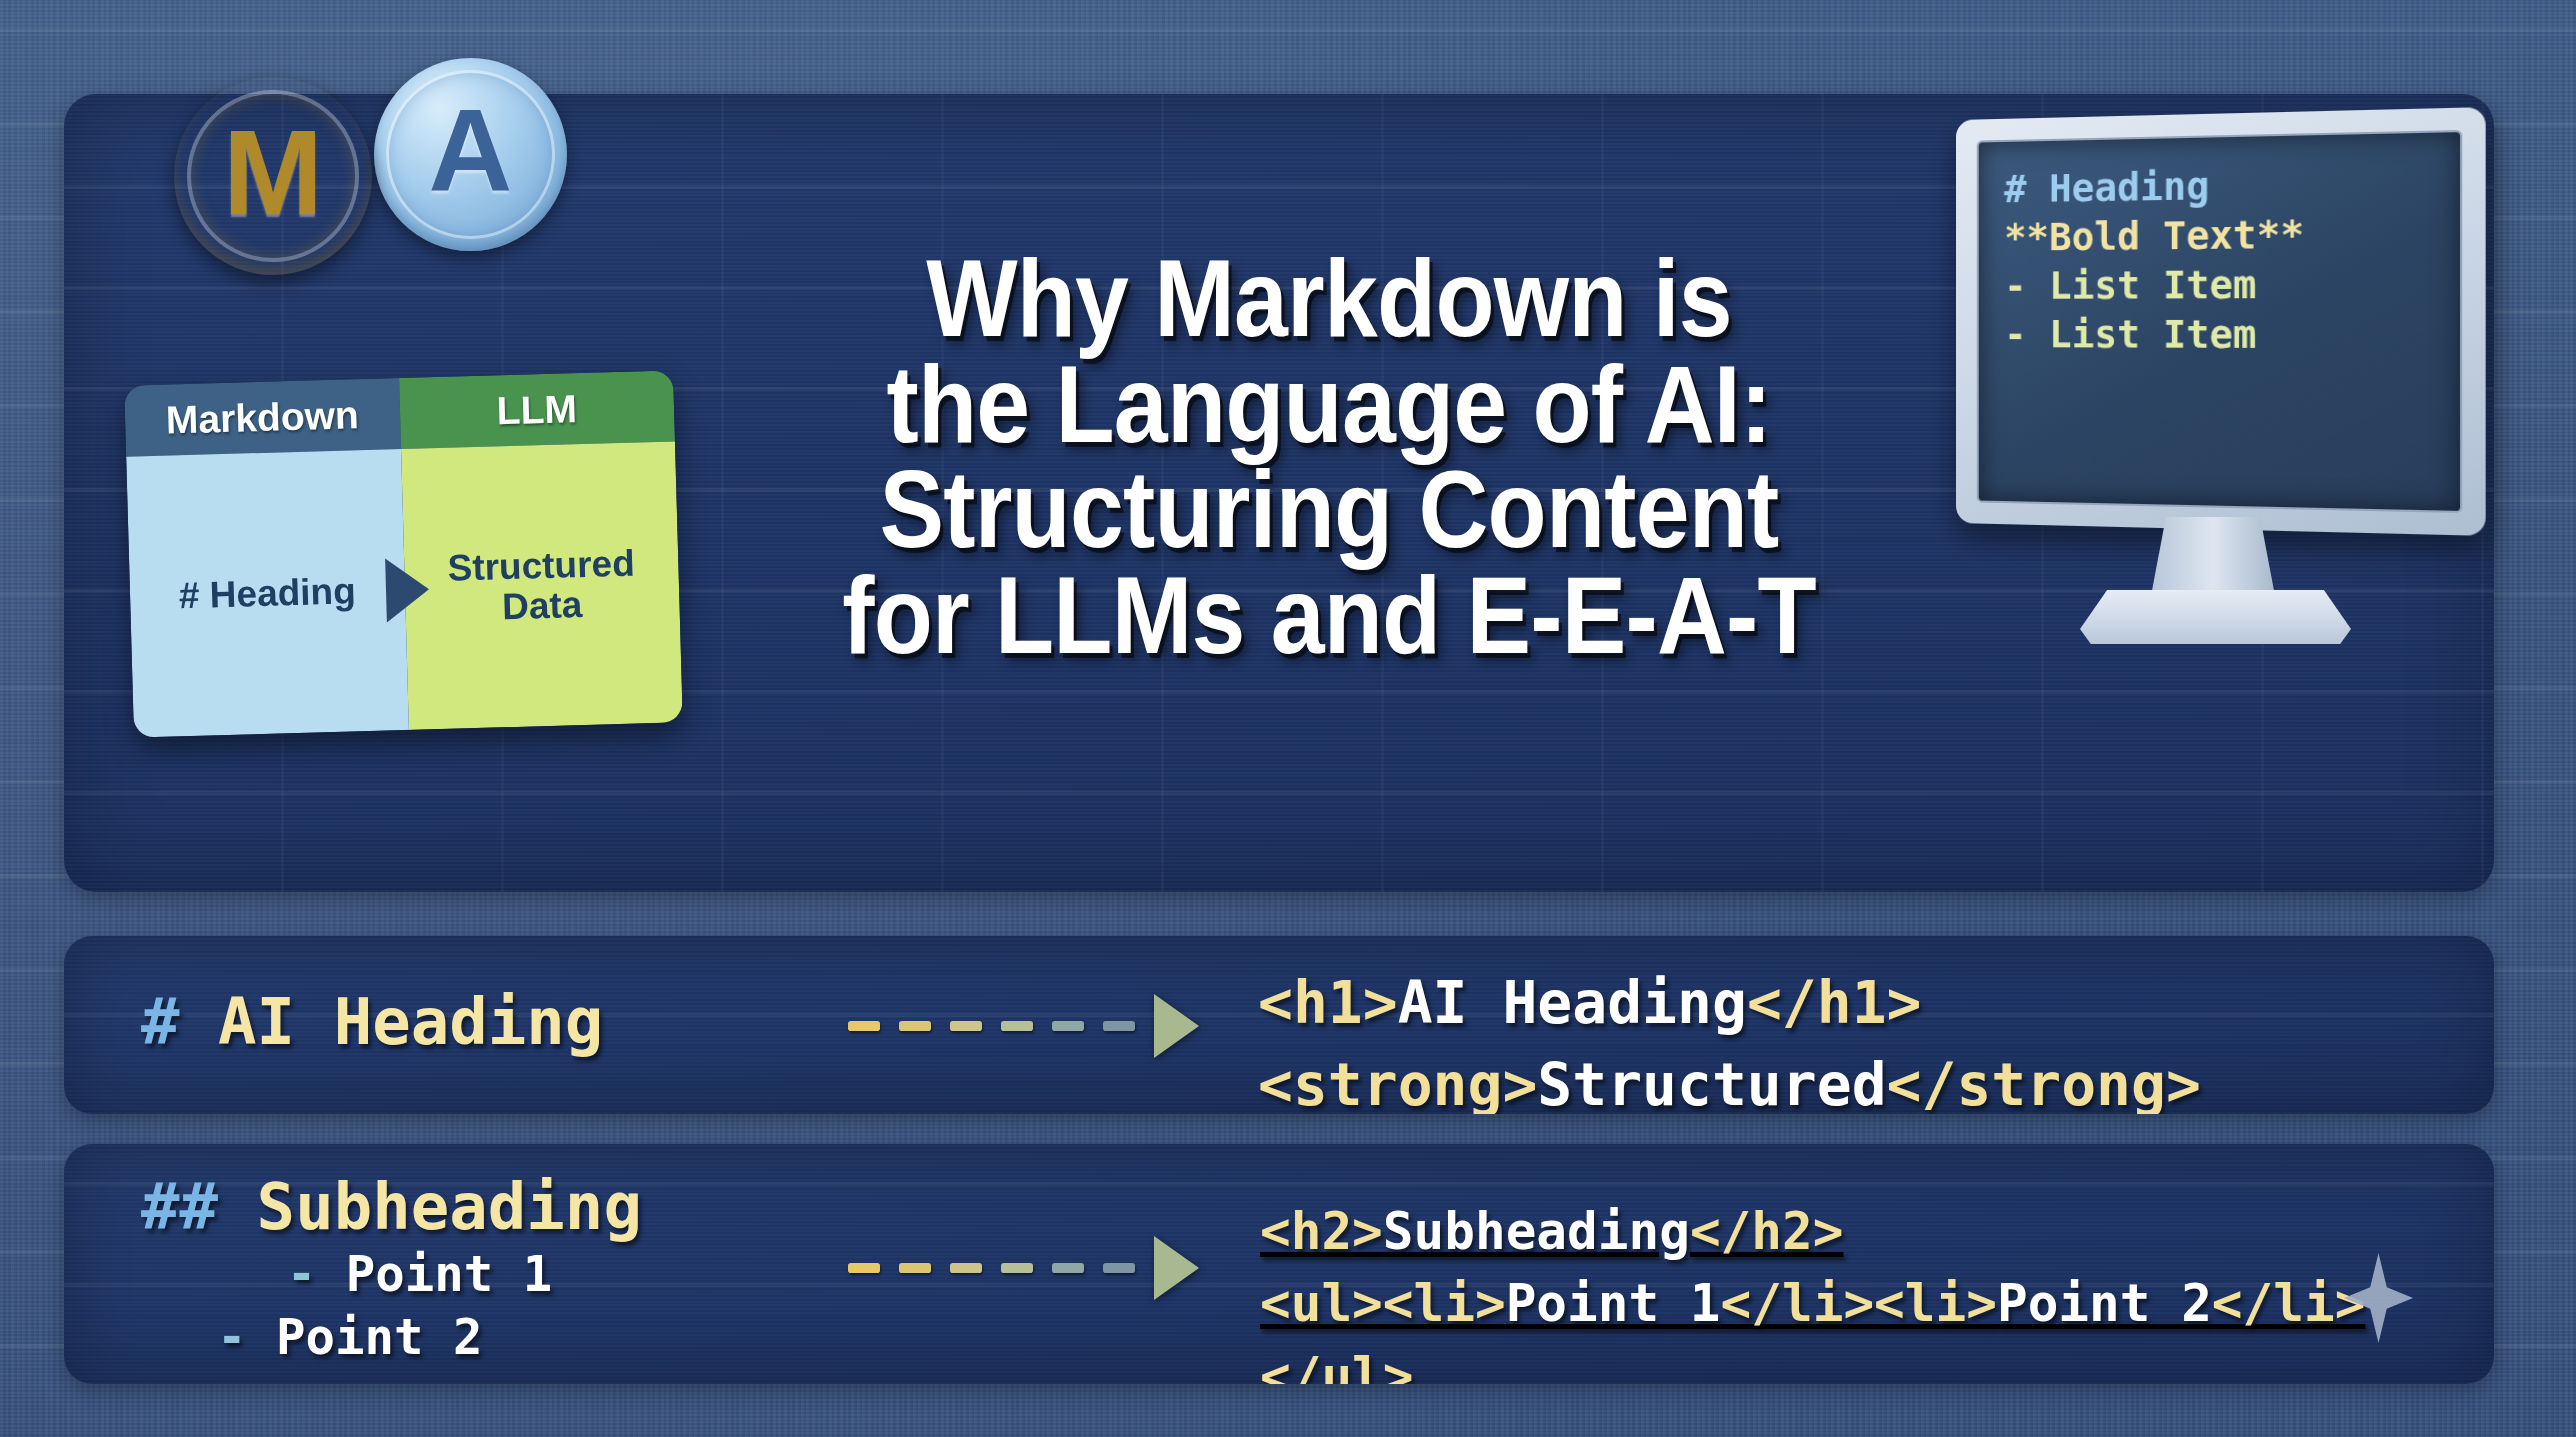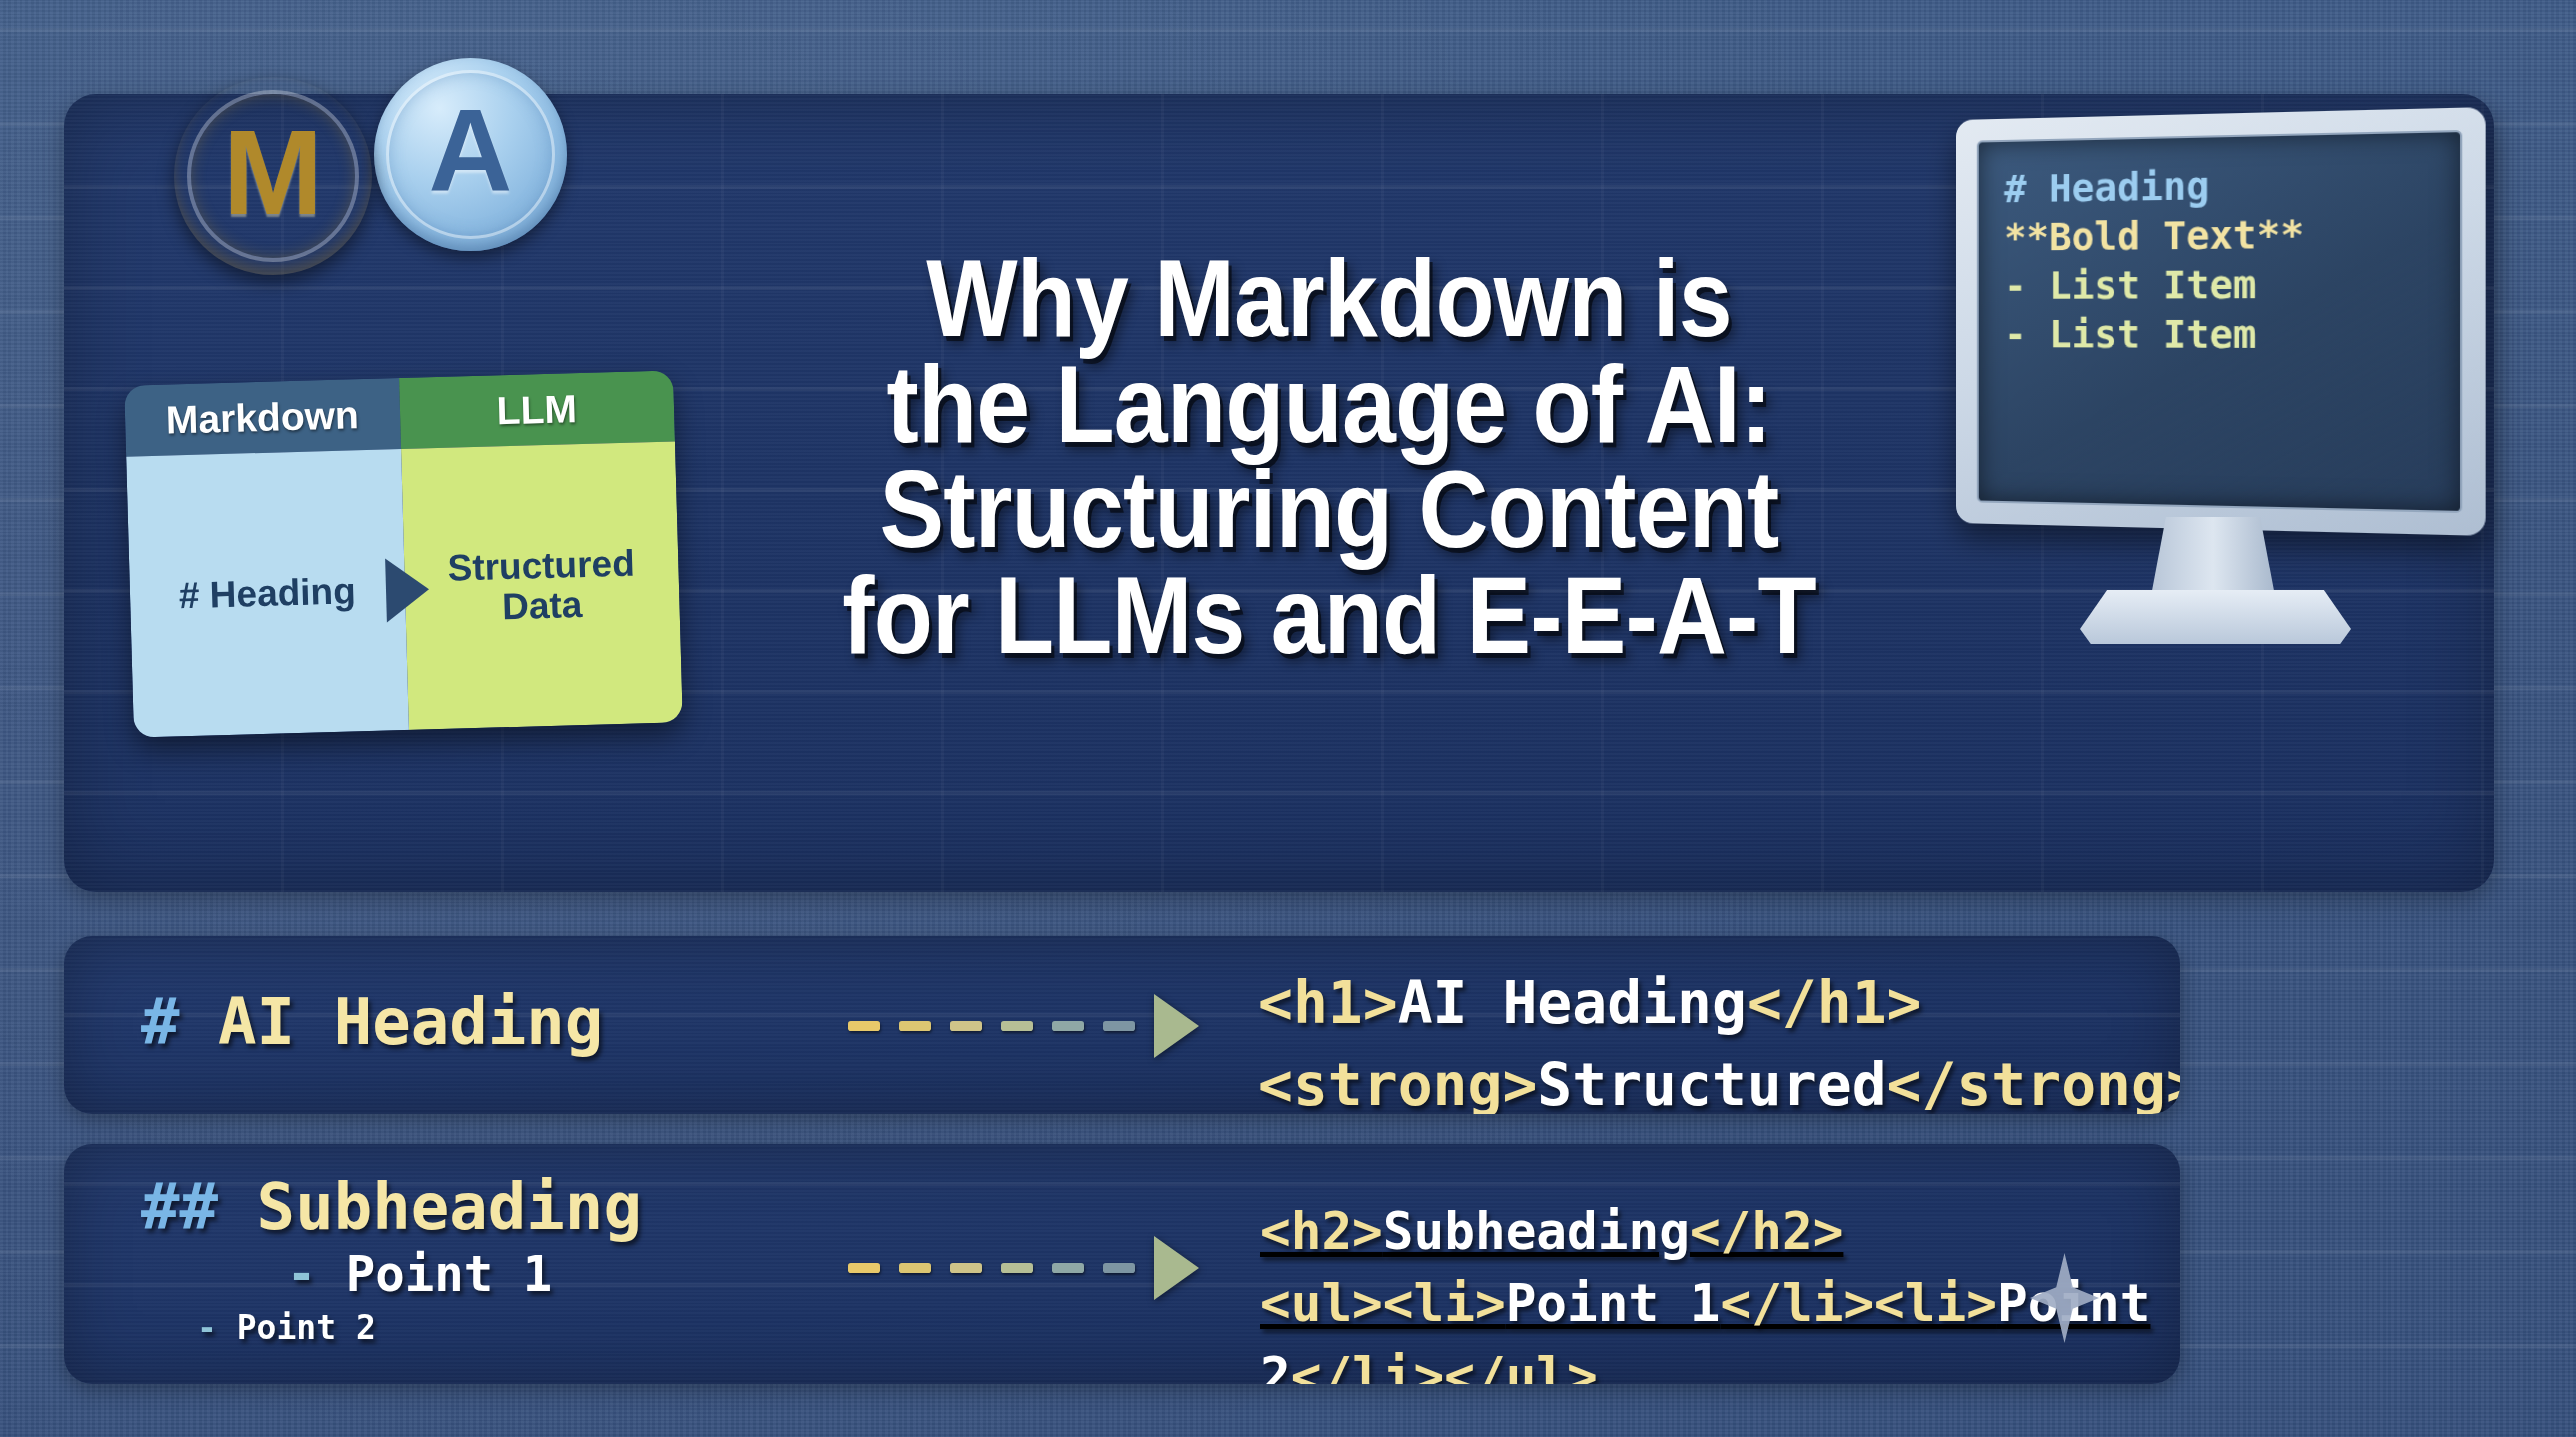--- a/index.html
+++ b/index.html
@@ -156,21 +156,21 @@
   #mon-base{
     position:absolute;left:124px;top:470px;width:271px;height:54px;
     background:linear-gradient(180deg,#e6edf5,#b9c8da);
     border-radius:7.5px;
     clip-path:polygon(10% 0,90% 0,100% 72%,96% 100%,4% 100%,0 72%);
     box-shadow:0 7.5px 17px rgba(0,0,0,.38);
   }
 
   
   .panel{
-    position:absolute;left:64px;width:2116px;
+    position:absolute;left:64px;width:2430px;
     border-radius:28px;
     background:linear-gradient(175deg,#22396c 0%,#1d3364 55%,#1a2f5e 100%);
     box-shadow:inset 0 0 66px rgba(0,0,0,.30), 0 6.6px 20.6px rgba(0,0,0,.28);
     overflow:hidden;
   }
   .panel .tex{
     position:absolute;inset:0;
     background-image:
       repeating-linear-gradient(0deg, transparent 0 97px, rgba(255,255,255,.05) 97px 101px),
       repeating-linear-gradient(0deg, rgba(255,255,255,.02) 0 1.9px, rgba(0,0,0,.02) 1.9px 3.7px);
@@ -299,21 +299,21 @@
   <div class="tex"></div>
 
   <div class="md-col mono" style="left:77px;top:26px;">
     <div style="font-size:64px;">
       <span class="hash">## </span><span class="mdtext">Subheading</span>
     </div>
     <div style="font-size:49px;margin-left:56px;line-height:1.28;text-align:center;">
       <span class="bullet">-</span>
       <span class="white">Point 1</span>
     </div>
-    <div style="font-size:33px;margin-left:56px;line-height:1.28;">
+    <div style="font-size:49px;margin-left:76px;line-height:1.28;">
       <span class="bullet">-</span>
       <span class="white">Point 2</span>
     </div>
   </div>
 
   <div class="connector" style="left:784px;top:92px;">
     <span class="dash" style="background:#e8c96a;"></span>
     <span class="dash" style="background:#dcc672;"></span>
     <span class="dash" style="background:#cfc489;"></span>
     <span class="dash" style="background:#b6bf96;"></span>

